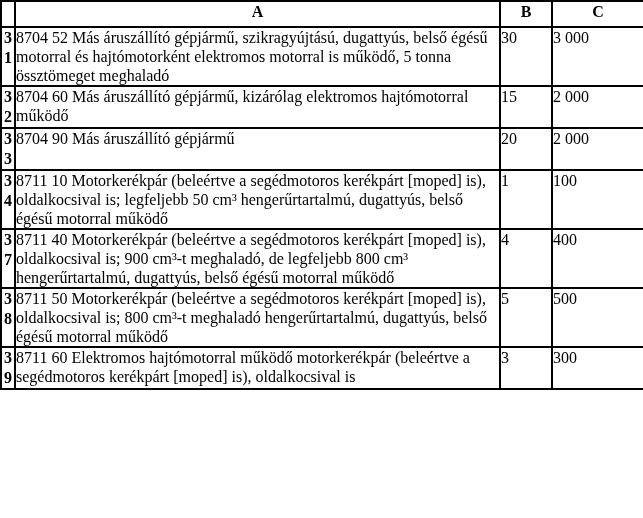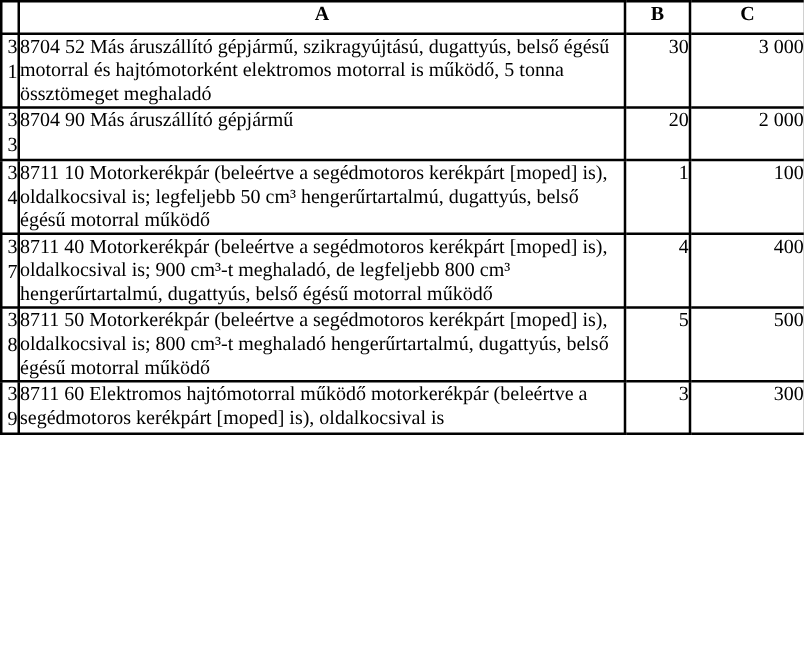--- a/index.html
+++ b/index.html
@@ -24,32 +24,32 @@
     overflow: hidden;
   }
   th.hdr {
     font-weight: bold;
     text-align: center;
     vertical-align: middle;
     height: 24px;
     padding: 1px 0;
   }
   td.no-cell {
-    font-weight: normal;
+    font-weight: bold;
     word-break: break-all;
-    text-align: right;
+    text-align: center;
     padding: 0 0 0 1px;
     line-height: 20px;
   }
   td.a-cell {
     text-align: left;
     padding: 1px 8px 0 3px;
   }
   td.b-cell, td.c-cell {
-    text-align: right;
+    text-align: left;
     padding: 1px 2px 0 2px;
     margin-top: 13px;
   }
   tr.r-h   { height: 24px; }
   tr.r-31  { height: 58px; }
   tr.r-32  { height: 33px; }
   tr.r-33  { height: 28px; }
   tr.r-34  { height: 56px; }
   tr.r-35  { height: 61px; }
   tr.r-36  { height: 57px; }
@@ -73,20 +73,26 @@
       <th class="hdr">A</th>
       <th class="hdr">B</th>
       <th class="hdr">C</th>
     </tr>
     <tr class="r-31">
       <td class="no-cell">31</td>
       <td class="a-cell">8704 52 Más áruszállító gépjármű, szikragyújtású, dugattyús, belső égésű motorral és hajtómotorként elektromos motorral is működő, 5 tonna össztömeget meghaladó</td>
       <td class="b-cell">30</td>
       <td class="c-cell">3 000</td>
     </tr>
+    <tr class="r-32">
+      <td class="no-cell">32</td>
+      <td class="a-cell">8704 60 Más áruszállító gépjármű, kizárólag elektromos hajtómotorral működő</td>
+      <td class="b-cell">15</td>
+      <td class="c-cell">2 000</td>
+    </tr>
     <tr class="r-33">
       <td class="no-cell">33</td>
       <td class="a-cell">8704 90 Más áruszállító gépjármű</td>
       <td class="b-cell">20</td>
       <td class="c-cell">2 000</td>
     </tr>
     <tr class="r-34">
       <td class="no-cell">34</td>
       <td class="a-cell">8711 10 Motorkerékpár (beleértve a segédmotoros kerékpárt [moped] is), oldalkocsival is; legfeljebb 50 cm³ hengerűrtartalmú, dugattyús, belső égésű motorral működő</td>
       <td class="b-cell">1</td>

